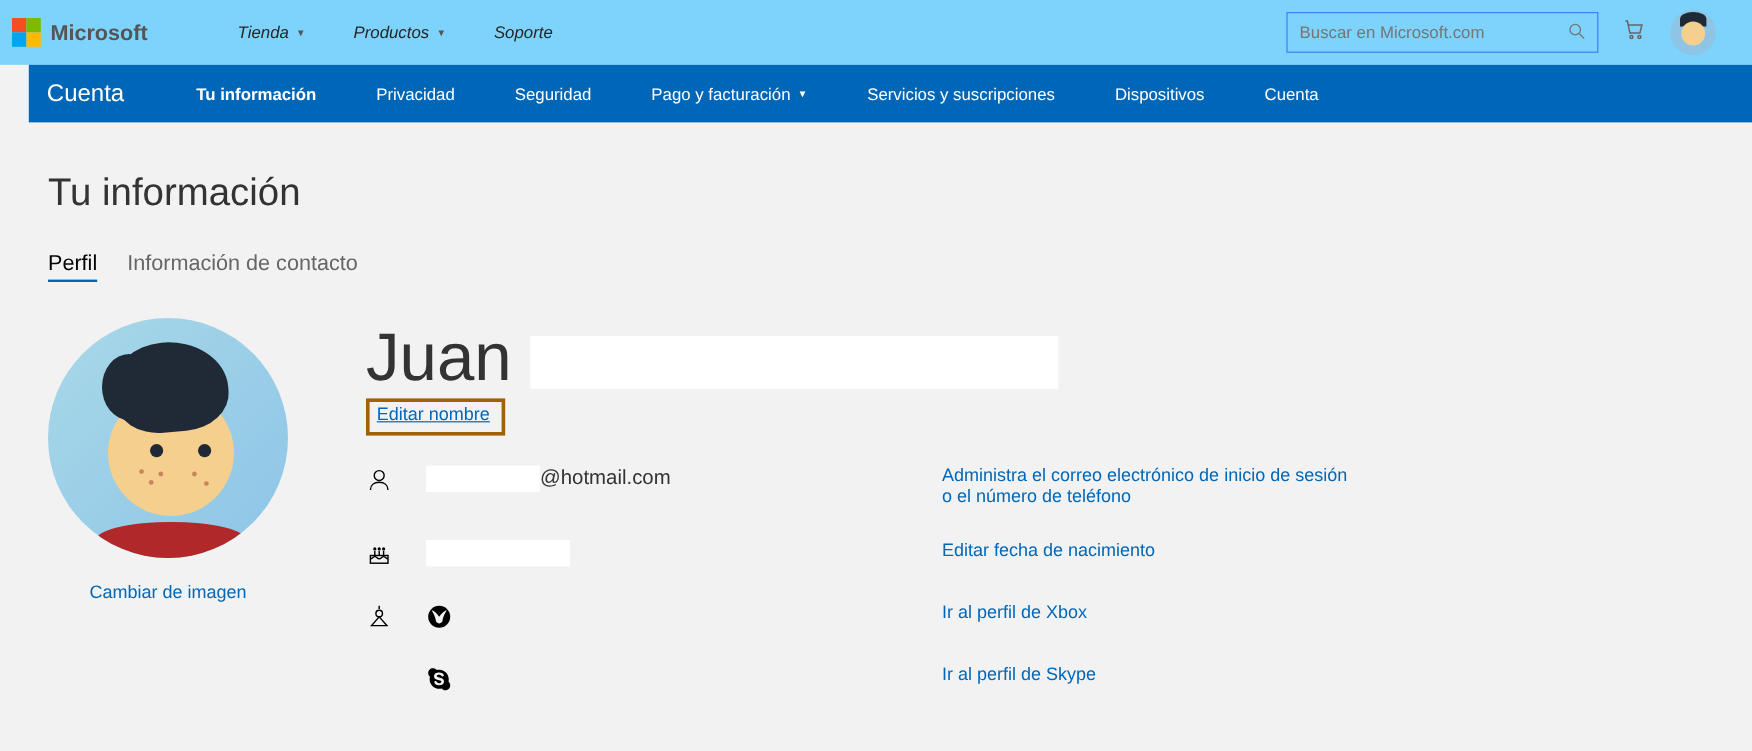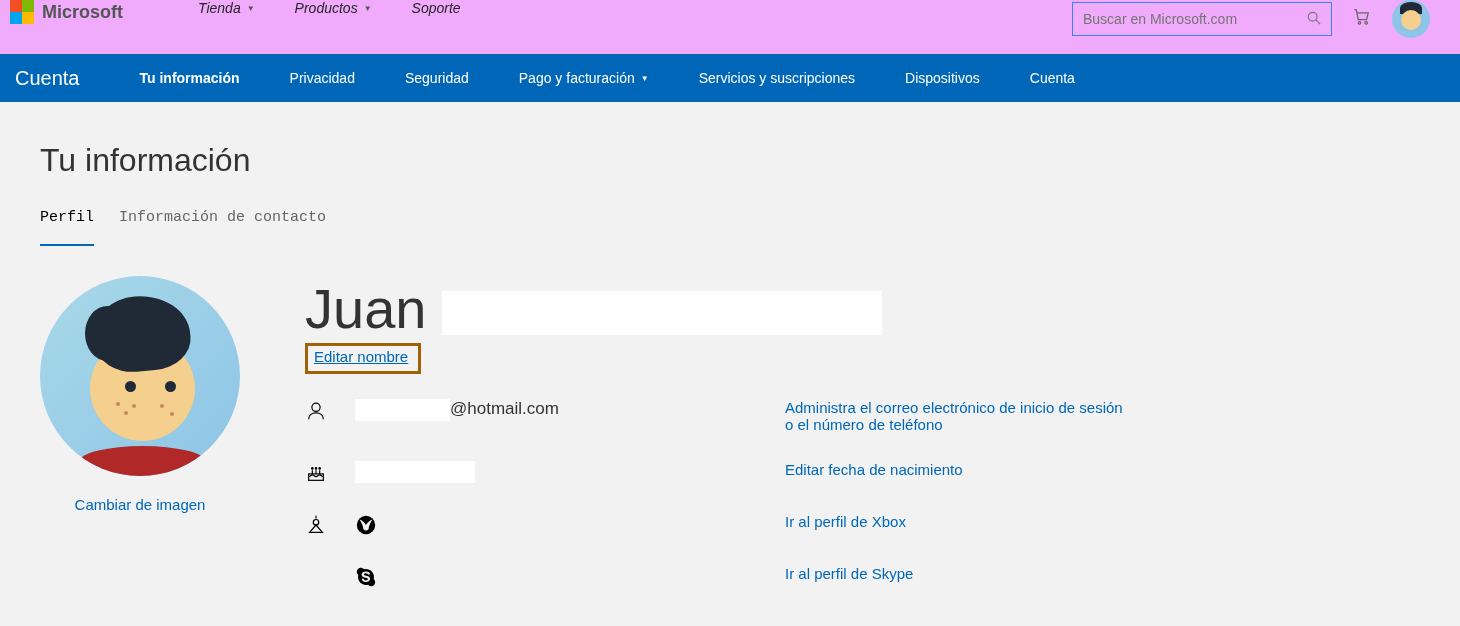--- a/index.html
+++ b/index.html
@@ -1,47 +1,47 @@
 <!DOCTYPE html>
 <html><head>
   <meta charset="utf-8">
   <style>
     * { margin: 0; padding: 0; box-sizing: border-box; }
     body { font-family: 'Segoe UI', Tahoma, sans-serif; background: #f2f2f2; width: 1460px; }
-    .top-nav { background: #f0abfc; height: 54px; display: flex; align-items: flex-start; padding: 0 10px; }
+    .top-nav { background: #7dd3fc; height: 54px; display: flex; align-items: center; padding: 0 10px; }
     .ms-logo { display: inline-flex; align-items: center; margin-right: 30px; }
     .ms-logo-grid { display: grid; grid-template-columns: 12px 12px; grid-template-rows: 12px 12px; gap: 0; margin-right: 8px; }
     .ms-logo-grid span { width: 12px; height: 12px; }
     .ms-logo-grid .r { background: #f25022; }
     .ms-logo-grid .g { background: #7fba00; }
     .ms-logo-grid .b { background: #00a4ef; }
     .ms-logo-grid .y { background: #ffb900; }
     .ms-logo-text { font-size: 18px; color: #555; font-weight: 600; }
     .top-nav-links { display: flex; gap: 40px; margin-left: 45px; font-style: italic; }
     .top-nav-links a { color: #262626; text-decoration: none; font-size: 14px; display: flex; align-items: center; gap: 6px; }
     .chevron-down { font-size: 8px; color: #555; }
     .top-nav-right { margin-left: auto; display: flex; align-items: center; gap: 20px; }
     .search-box { width: 260px; height: 34px; border: 1px solid #3b82f6; display: flex; align-items: center; padding: 0 10px; }
     .search-box input { border: none; outline: none; flex: 1; font-size: 14px; color: #666; background: transparent; }
     .search-icon { font-size: 14px; color: #767676; }
     .cart-icon { font-size: 18px; color: #666; }
     .avatar { width: 38px; height: 38px; border-radius: 50%; background: #8ec5e7; position: relative; overflow: hidden; margin-right: 20px; }
     .avatar-hair { position: absolute; top: 2px; left: 8px; width: 22px; height: 12px; background: #1f2a36; border-radius: 50% 50% 0 0; }
     .avatar-head { position: absolute; top: 10px; left: 9px; width: 20px; height: 20px; background: #f5cf8e; border-radius: 50%; }
     
-    .blue-nav { background: #0067b8; height: 48px; display: flex; align-items: center; padding: 0 15px; color: #fff; }
+    .blue-nav { background: #0067b8; height: 48px; display: flex; align-items: center; padding: 0 15px; color: #fff; margin-left: 24px; }
     .blue-nav .account-label { font-size: 20px; font-weight: 300; margin-right: 60px; }
     .blue-nav-links { display: flex; gap: 50px; }
     .blue-nav-links a { color: #fff; text-decoration: none; font-size: 14px; display: flex; align-items: center; gap: 6px; }
     .blue-nav-links a.active { font-weight: 700; }
     
     .content { padding: 40px; }
     .page-title { font-size: 32px; font-weight: 300; color: #333; margin-bottom: 30px; }
     .tabs { display: flex; gap: 25px; margin-bottom: 30px; }
-    .tabs a { text-decoration: none; font-size: 15px; padding-bottom: 18px; font-family: Liberation Mono, monospace; }
+    .tabs a { text-decoration: none; font-size: 18px; padding-bottom: 3px; }
     .tabs a.active { color: #000; border-bottom: 2px solid #0067b8; }
     .tabs a.inactive { color: #666; }
     
     .profile-area { display: flex; gap: 65px; }
     .avatar-large-wrap { text-align: center; }
     .avatar-large { width: 200px; height: 200px; border-radius: 50%; background: linear-gradient(135deg, #a8d8e8 0%, #8ec5e7 100%); position: relative; overflow: hidden; margin-bottom: 20px; }
     .avatar-large .hair { position: absolute; top: 20px; left: 55px; width: 95px; height: 75px; background: #1f2a36; border-radius: 45% 55% 40% 40%; transform: rotate(-5deg); }
     .avatar-large .hair2 { position: absolute; top: 30px; left: 45px; width: 45px; height: 55px; background: #1f2a36; border-radius: 50%; }
     .avatar-large .head { position: absolute; top: 60px; left: 50px; width: 105px; height: 105px; background: #f5cf8e; border-radius: 50%; }
     .avatar-large .eye { position: absolute; width: 11px; height: 11px; background: #1f2a36; border-radius: 50%; top: 105px; }

